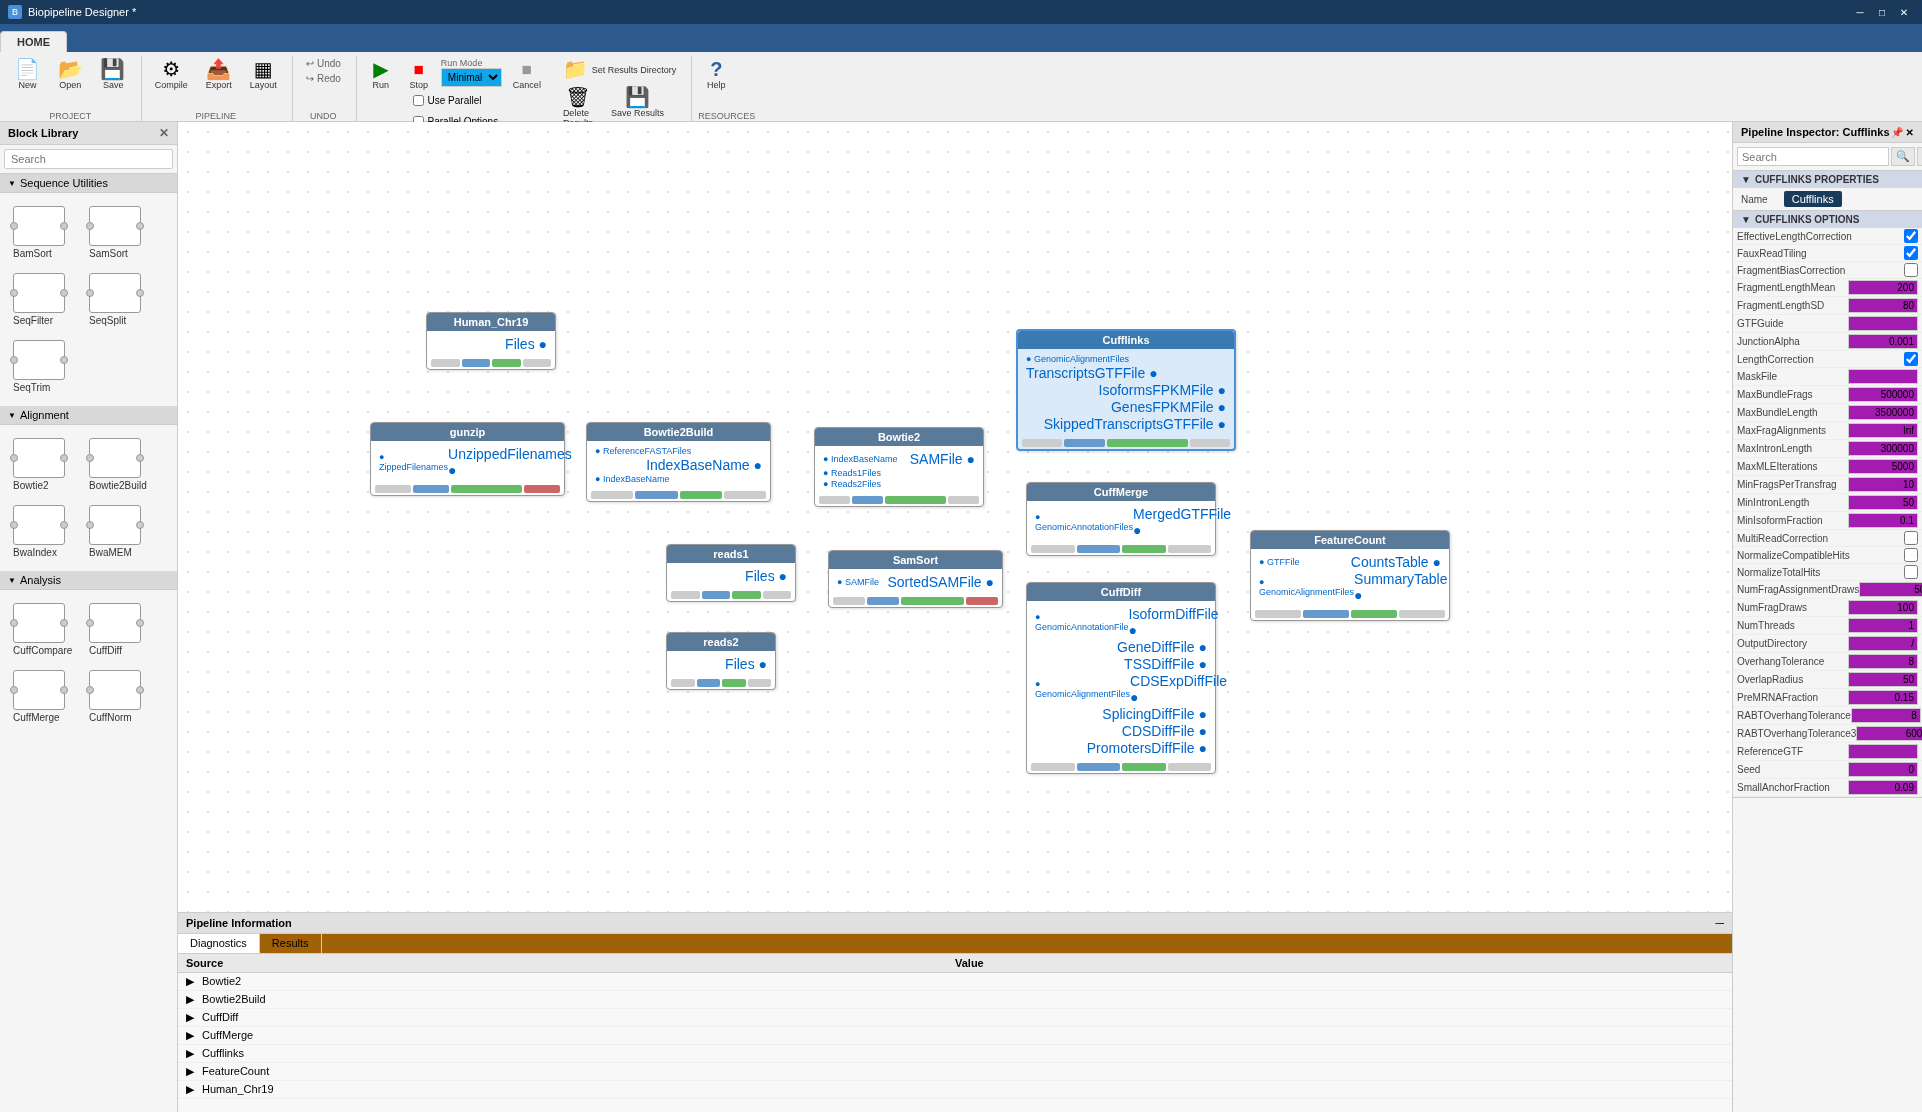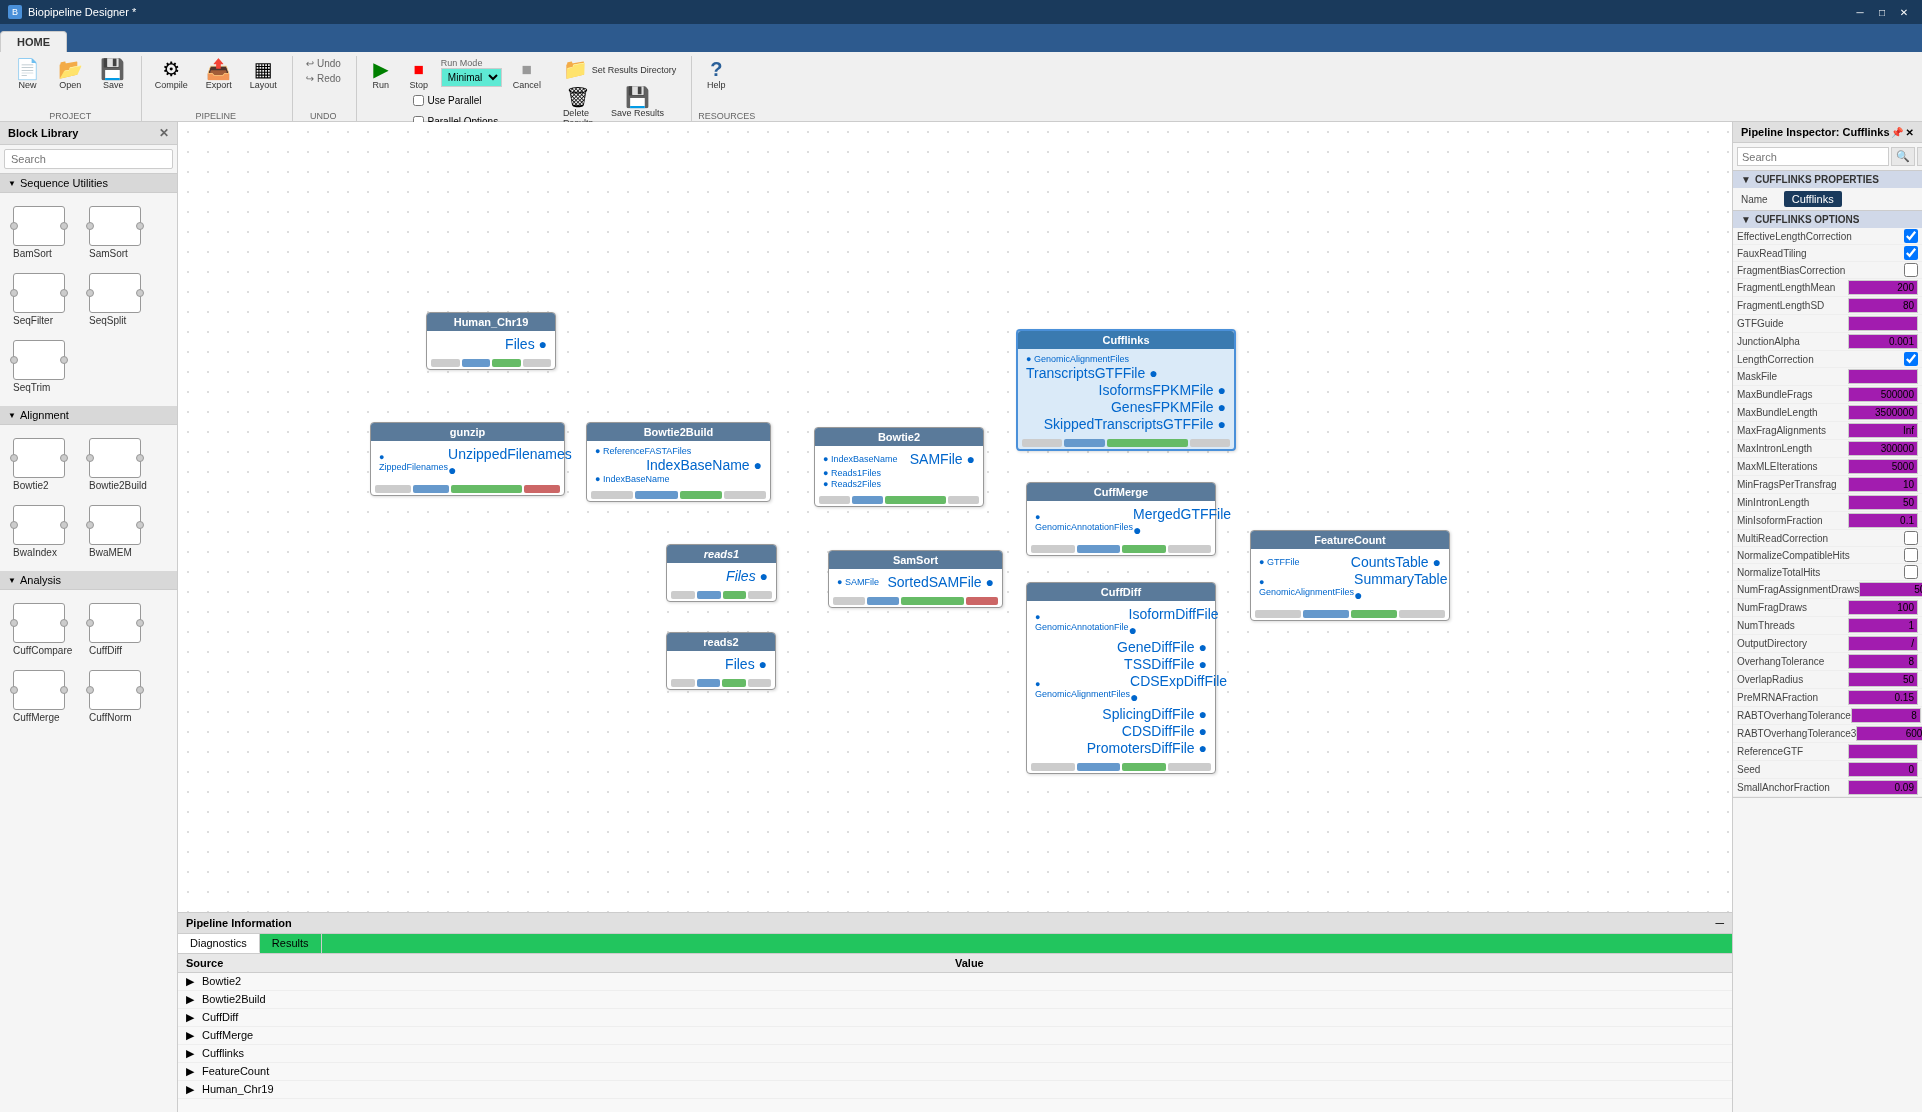--- a/index.html
+++ b/index.html
@@ -20,21 +20,21 @@
     
     .ribbon { background: #f0f0f0; border-bottom: 1px solid #ccc; padding: 4px 8px 0; display: flex; gap: 2px; }
     .ribbon-group { display: flex; flex-direction: column; border-right: 1px solid #ccc; padding-right: 8px; margin-right: 4px; }
     .ribbon-group-content { display: flex; gap: 4px; align-items: flex-start; flex: 1; }
     .ribbon-group-label { font-size: 9px; color: #666; text-align: center; padding-top: 2px; }
     .ribbon-btn { display: flex; flex-direction: column; align-items: center; padding: 2px 6px; cursor: pointer; border: 1px solid transparent; border-radius: 2px; min-width: 36px; }
     .ribbon-btn .icon { font-size: 20px; line-height: 1; }
     .ribbon-btn .label { font-size: 9px; color: #333; margin-top: 1px; }
     .ribbon-undo-group { display: flex; flex-direction: column; }
     .ribbon-undo-btn { padding: 1px 6px; cursor: pointer; font-size: 10px; color: #666; border: 1px solid transparent; border-radius: 2px; }
-    .run-mode-select { font-size: 10px; padding: 2px; border: 1px solid #ccc; background: #5eead4; }
+    .run-mode-select { font-size: 10px; padding: 2px; border: 1px solid #ccc; background: #0ea5e9; }
     .ribbon-checkbox-group { display: flex; flex-direction: column; gap: 10px; }
     .ribbon-checkbox-row { display: flex; align-items: center; gap: 4px; font-size: 10px; }
     .ribbon-checkbox-row input { width: 11px; height: 11px; }
     
     
     .main-layout { display: flex; height: calc(1112px - 24px - 28px - 70px); }
     
     
     .left-panel { width: 178px; background: #f5f5f5; border-right: 1px solid #ccc; display: flex; flex-direction: column; flex-shrink: 0; }
     .panel-header { background: #e0e0e0; padding: 4px 8px; font-size: 11px; font-weight: bold; display: flex; justify-content: space-between; align-items: center; border-bottom: 1px solid #ccc; }
@@ -83,21 +83,21 @@
     .inspector-label { flex: 1; font-size: 10px; color: #444; padding: 1px 0; }
     .inspector-value { width: 70px; font-size: 10px; border: 1px solid #ccc; padding: 1px 3px; background: #a21caf; text-align: right; }
     .inspector-checkbox { width: 14px; height: 14px; }
     .inspector-name-row { display: flex; align-items: center; padding: 3px 8px; gap: 16px; }
     .inspector-name-label { font-size: 10px; color: #444; }
     .inspector-name-value { background: #1a3a5c; color: white; padding: 2px 8px; font-size: 11px; border-radius: 2px; }
     
     
     .bottom-panel { height: 200px; background: #f8f8f8; border-top: 1px solid #ccc; display: flex; flex-direction: column; }
     .bottom-panel-header { background: #e0e0e0; padding: 3px 8px; font-size: 11px; font-weight: bold; display: flex; justify-content: space-between; align-items: center; border-bottom: 1px solid #ccc; }
-    .bottom-tabs { display: flex; background: #22c55e; border-bottom: 1px solid #ccc; }
+    .bottom-tabs { display: flex; background: #a16207; border-bottom: 1px solid #ccc; }
     .bottom-tab { padding: 3px 12px; font-size: 11px; cursor: pointer; border-right: 1px solid #ccc; }
     .bottom-tab.active { background: white; border-bottom: 1px solid white; }
     .bottom-table { flex: 1; overflow-y: auto; }
     .table-header { display: flex; background: #e8e8e8; border-bottom: 1px solid #ccc; padding: 3px 8px; font-size: 11px; font-weight: bold; }
     .table-header-col { flex: 1; }
     .table-row { display: flex; border-bottom: 1px solid #eee; padding: 2px 8px; font-size: 11px; }
     .table-row-expand { width: 16px; cursor: pointer; }
     .table-col { flex: 1; }
     
     
@@ -419,21 +419,21 @@
           </div>
         </div>
         <div class="node-footer">
           <div class="node-footer-bar bar-gray" style="flex:1;"></div>
           <div class="node-footer-bar bar-blue" style="flex:1;"></div>
           <div class="node-footer-bar bar-green" style="flex:1;"></div>
           <div class="node-footer-bar bar-gray" style="flex:1;"></div>
         </div>
       </div>
 
-      <div class="node" style="left:488px; top:422px; width:111px;font-style:italic;">
+      <div class="node" style="left:488px; top:422px; width:130px;">
         <div class="node-header">reads1</div>
         <div class="node-body">
           <div class="port-row" style="justify-content:flex-end;">
             <span class="port-right">Files ●</span>
           </div>
         </div>
         <div class="node-footer">
           <div class="node-footer-bar bar-gray" style="flex:1;"></div>
           <div class="node-footer-bar bar-blue" style="flex:1;"></div>
           <div class="node-footer-bar bar-green" style="flex:1;"></div>

